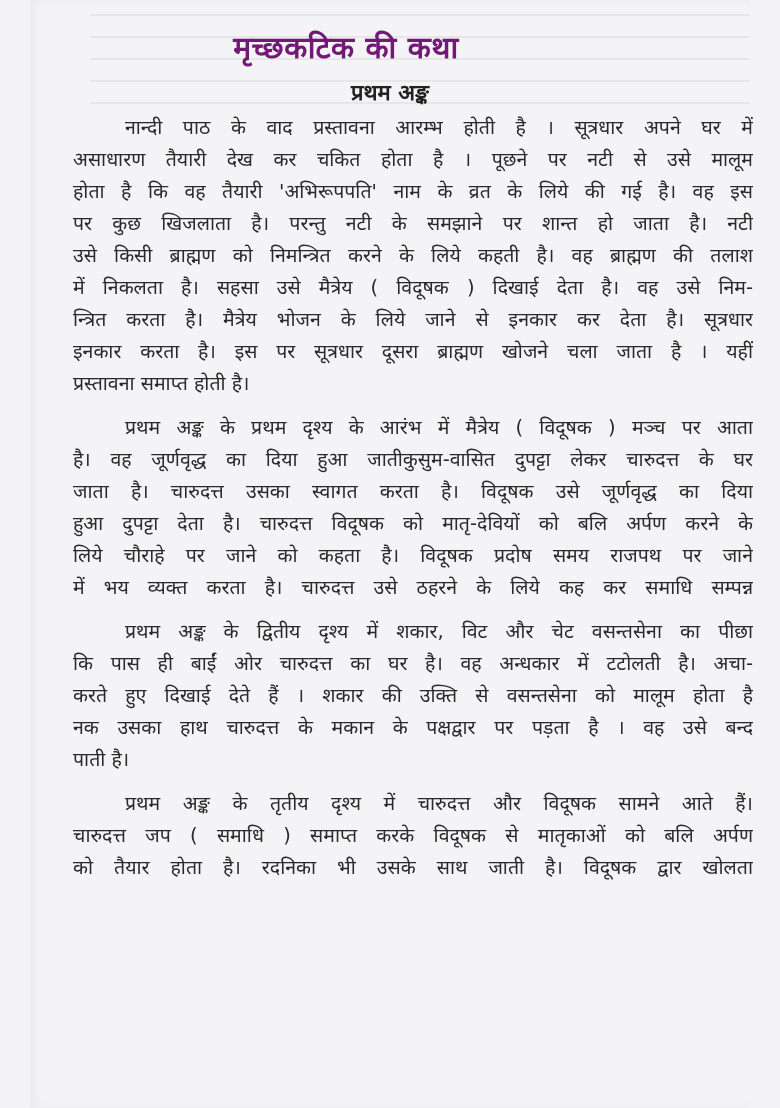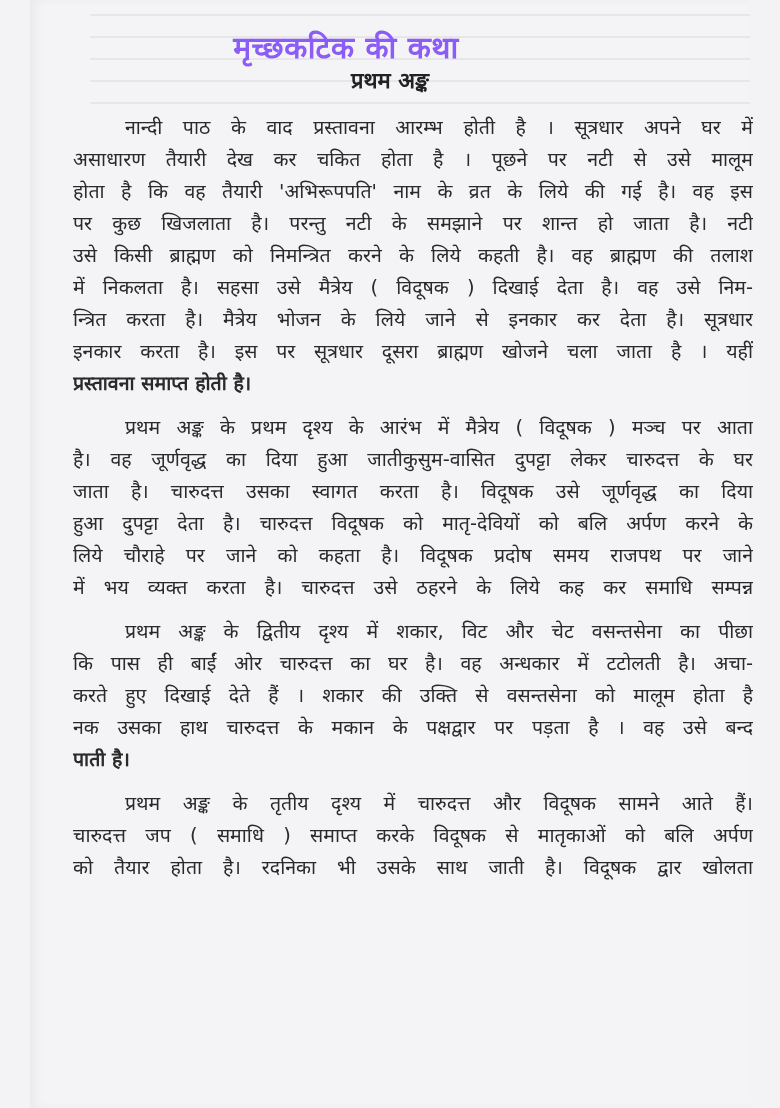--- a/index.html
+++ b/index.html
@@ -14,35 +14,35 @@
     background: #f4f4f6;
     box-shadow: inset 6px 0 10px rgba(0,0,0,0.04);
   }
   .ghost {
     position: absolute; left: 60px; top: 14px; width: 660px; height: 110px;
     opacity: 0.07;
     background: repeating-linear-gradient(180deg, #333 0 2px, transparent 2px 22px);
   }
   .title {
     position: absolute; left: 0; width: 692px; top: 26px; text-align: center;
-    font-size: 30px; font-weight: bold; color: #8b5cf6; letter-spacing: 0.5px;
+    font-size: 30px; font-weight: bold; color: #701a75; letter-spacing: 0.5px;
   }
   .subtitle {
-    position: absolute; left: 0; width: 780px; top: 64px; text-align: center;
+    position: absolute; left: 0; width: 780px; top: 76px; text-align: center;
     font-size: 22px; font-weight: bold; color: #222;
   }
   .body-text {
     position: absolute; left: 73px; top: 112px; width: 680px;
     color: #2a2a2a; font-size: 19.5px;
   }
   .line {
     height: 32px; line-height: 32px; white-space: nowrap; overflow: hidden;
     text-align: justify; text-align-last: justify;
   }
-  .line.last { text-align-last: left; font-weight: bold; }
+  .line.last { text-align-last: left; }
   .indent { padding-left: 52px; }
   .gap { height: 12px; }
 </style>
 </head>
 <body>
 
 <div class="page">
   <div class="ghost"></div>
 </div>
 

